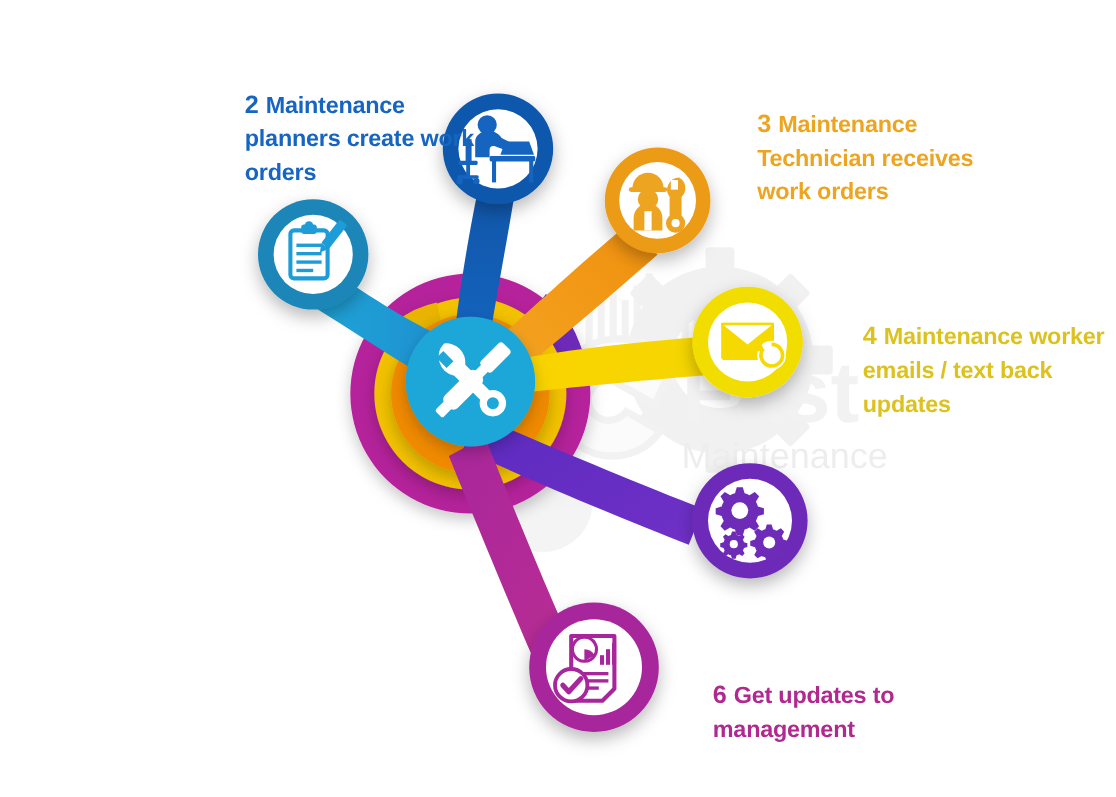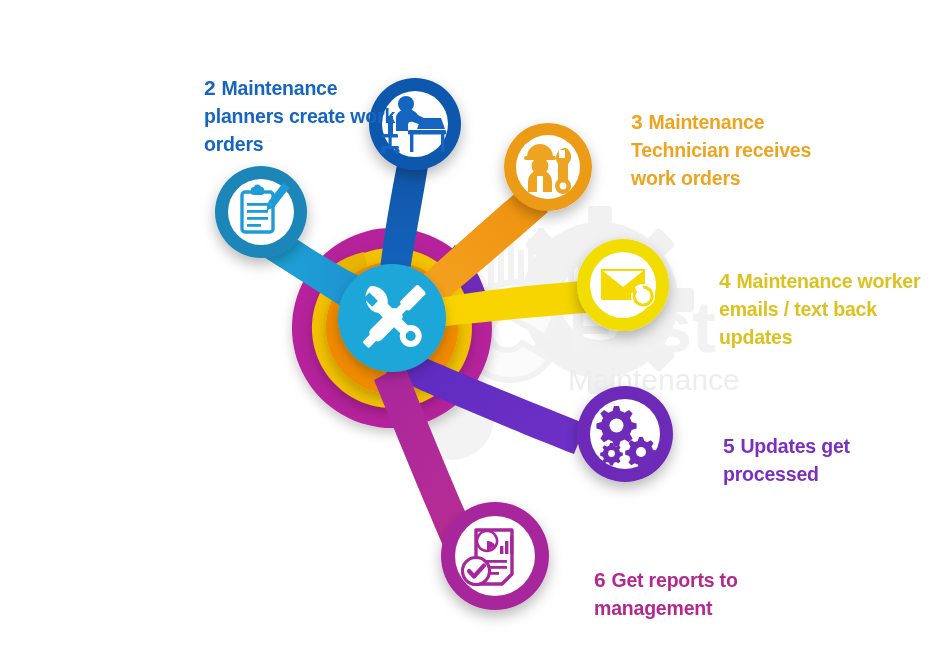--- a/index.html
+++ b/index.html
@@ -39,21 +39,21 @@
   .label .num {
     font-weight: 700;
     font-size: 21px;
     margin-right: 6px;
   }
   .label .txt {
     display: inline;
   }
   .lbl1 { left: 22px;  top: 178px; }
   .lbl2 { left: 178px; top: 46px;  width: 210px; }
-  .lbl3 { left: 605px; top: 80px;  width: 200px; }
+  .lbl3 { left: 605px; top: 62px;  width: 200px; }
   .lbl4 { left: 693px; top: 239px; width: 230px; }
   .lbl5 { left: 697px; top: 404px; width: 200px; }
   .lbl6 { left: 568px; top: 538px; width: 230px; }
   .hang {
     padding-left: 26px;
     text-indent: -26px;
   }
 </style>
 </head>
 <body>
@@ -376,21 +376,18 @@
   </div>
 
   <div class="label lbl3 hang" style="color: rgb(237, 165, 33);">
     <span class="num">3</span><span class="txt">Maintenance Technician receives work orders</span>
   </div>
 
   <div class="label lbl4 hang" style="color: rgb(221, 194, 31);">
     <span class="num">4</span><span class="txt">Maintenance worker emails / text back updates</span>
   </div>
 
-  <div class="label lbl5 hang" style="color: rgb(123, 47, 190);">
-    <span class="num">5</span><span class="txt">Updates get processed</span>
+
+  <div class="label lbl6 hang" style="color: rgb(177, 40, 143);">
+    <span class="num">6</span><span class="txt">Get updates to management</span>
   </div>
 
-  <div class="label lbl6 hang" style="color: rgb(177, 40, 143);">
-    <span class="num">6</span><span class="txt">Get reports to management</span>
-  </div>
-
 </div>
 
 </body></html>

